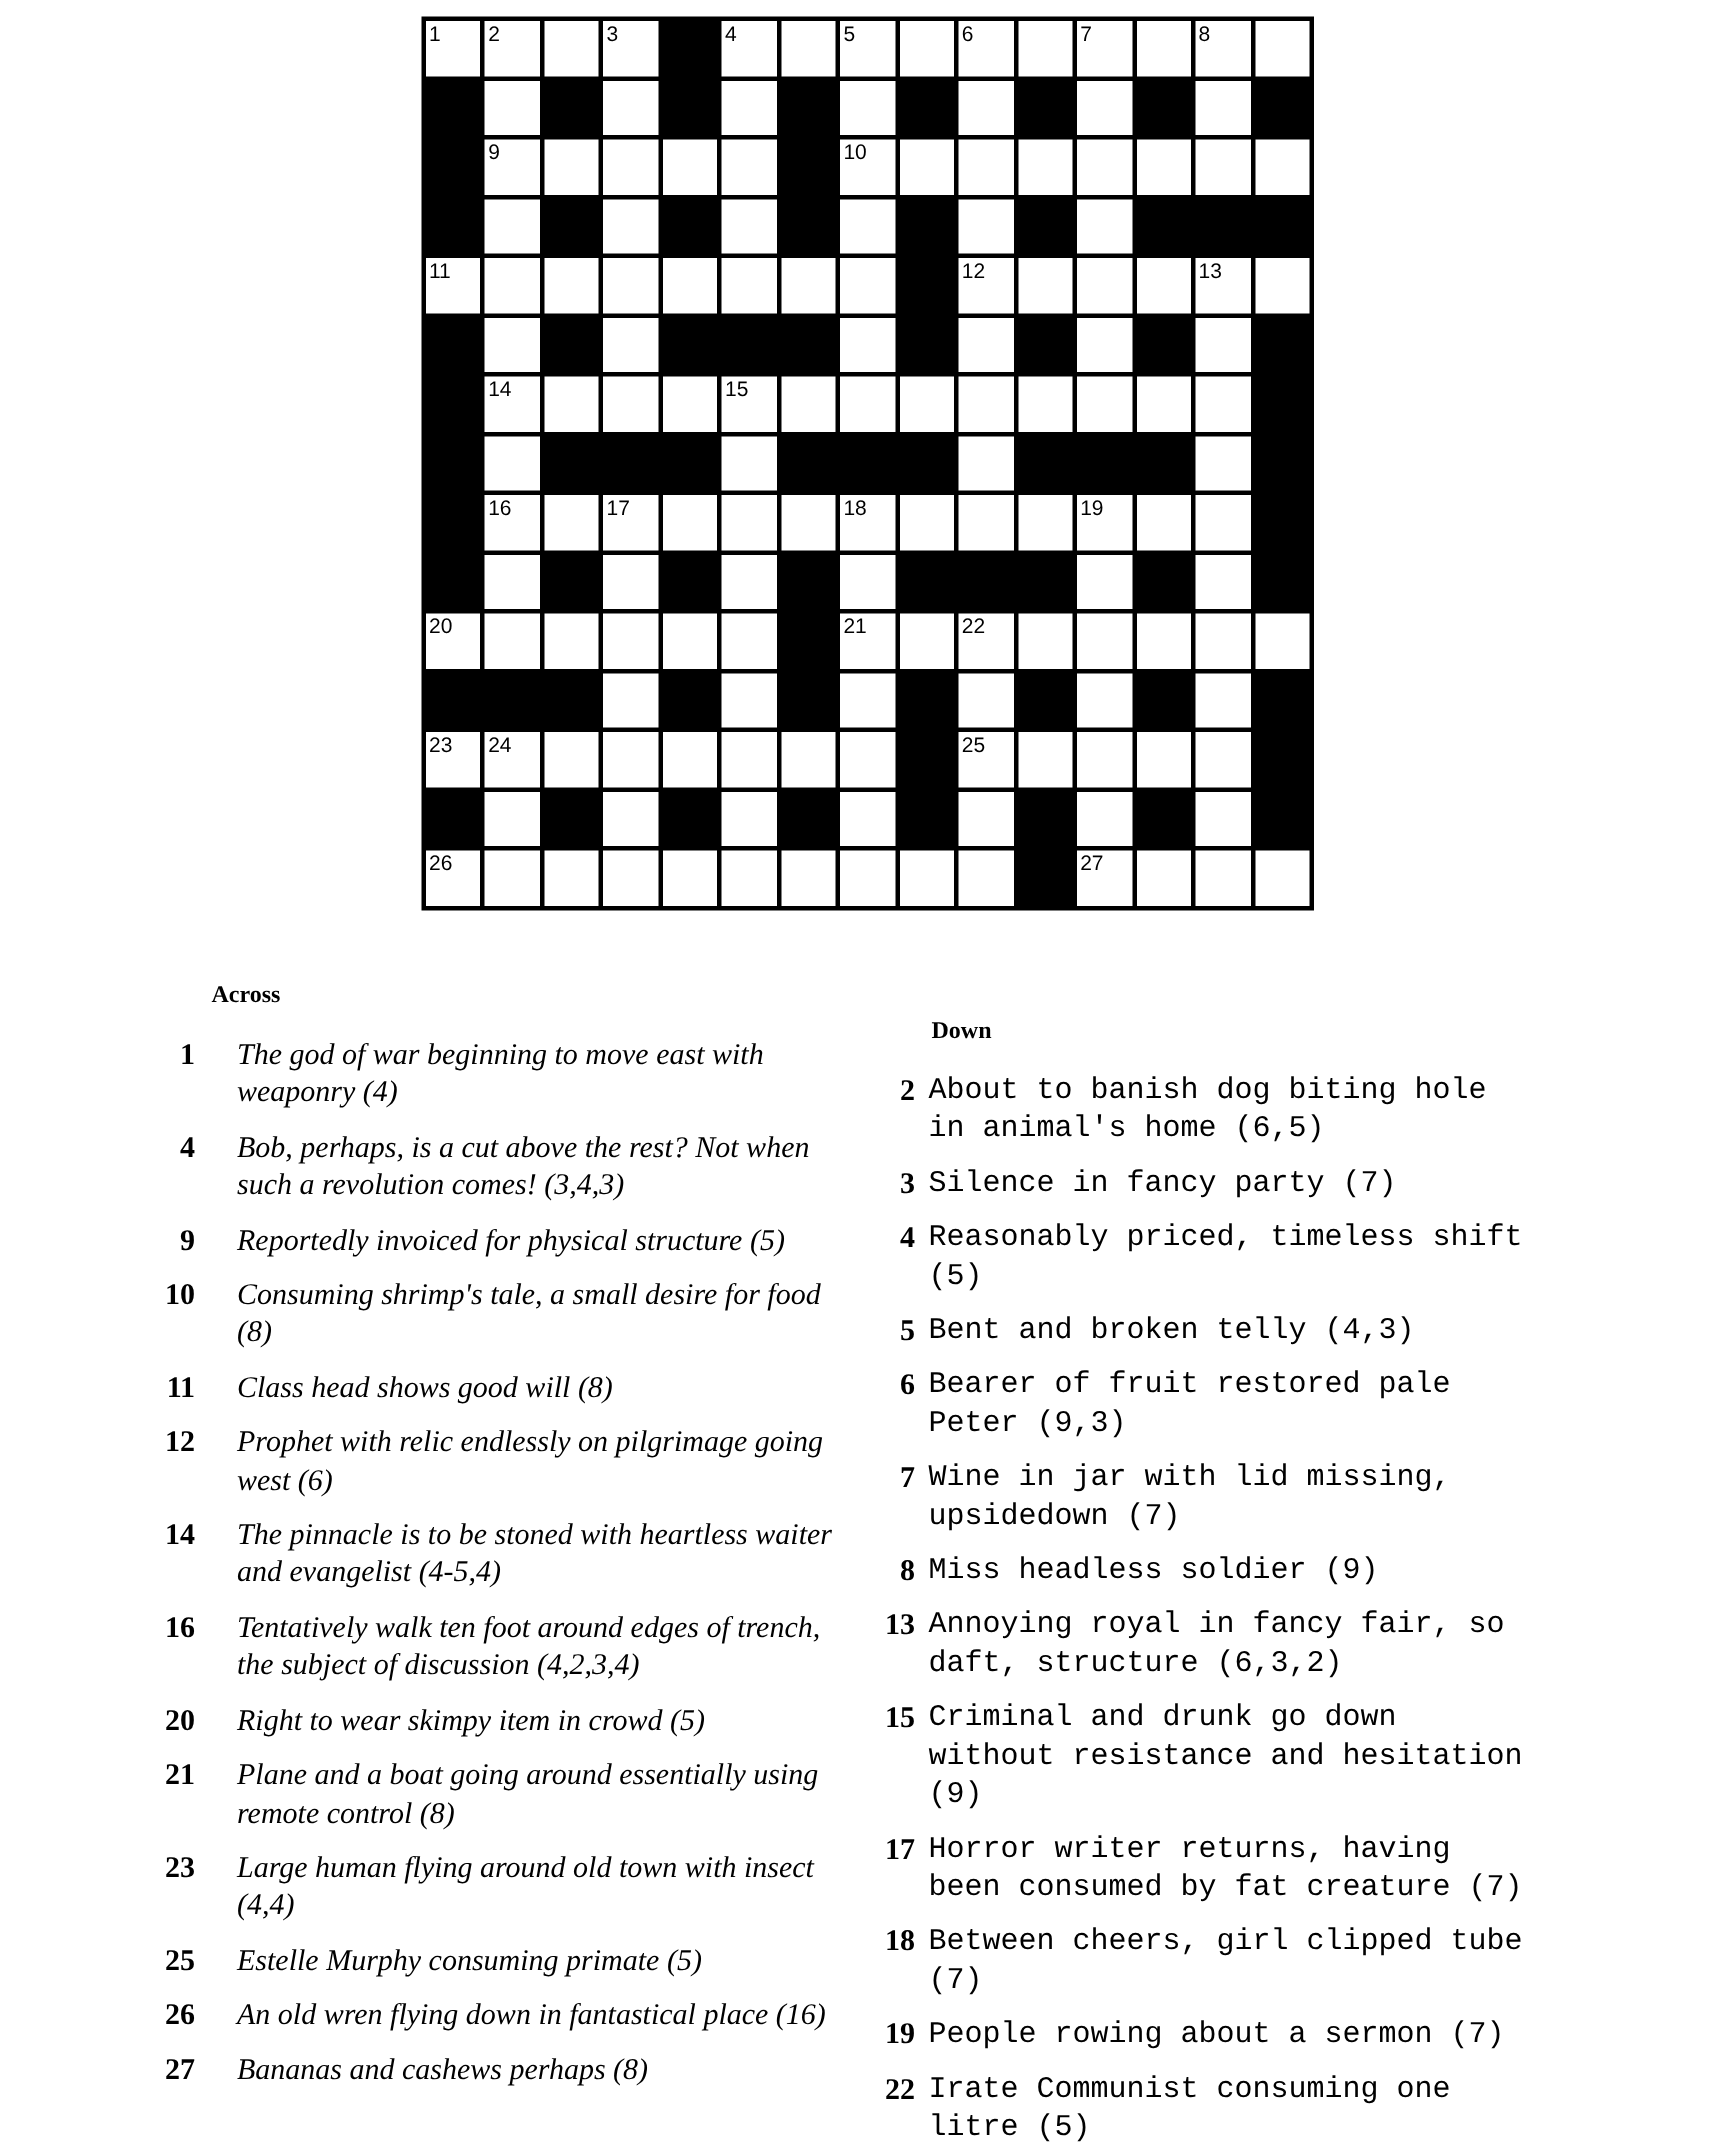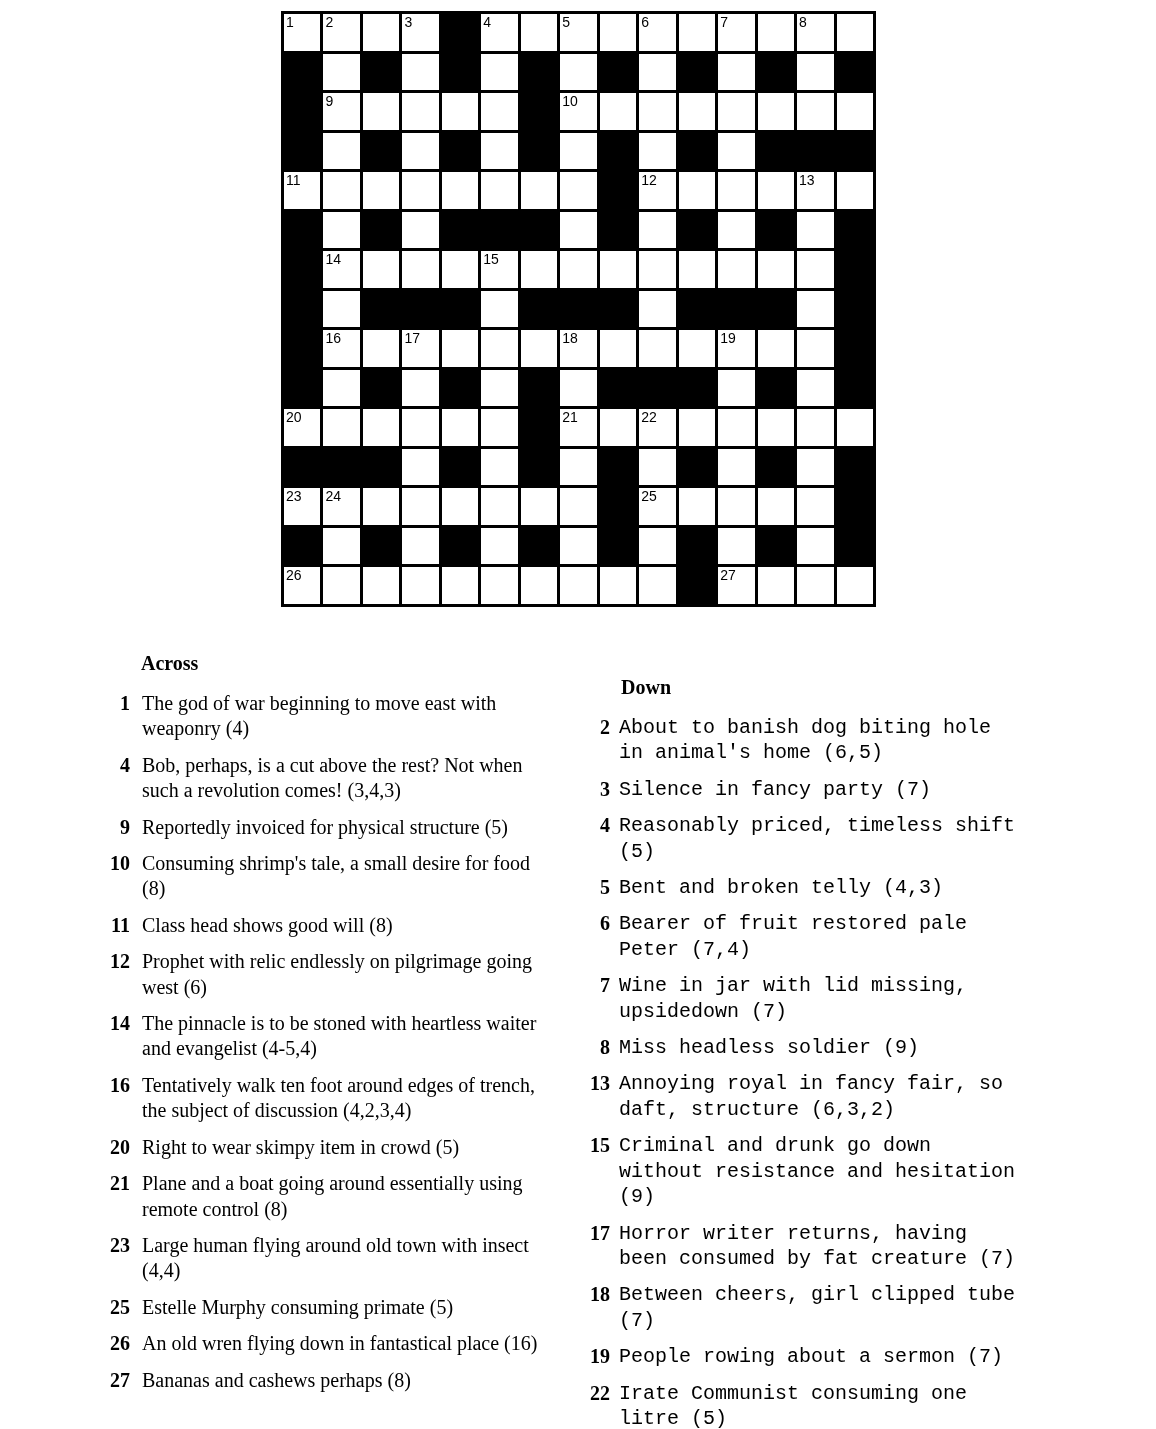--- a/index.html
+++ b/index.html
@@ -38,38 +38,38 @@
     color: #000000;
   }
 
   
   .clues { position: absolute; left: 0; top: 651px; width: 1156px; }
   .clue-col { position: absolute; top: 0; }
   .clue-col.across { left: 106px; width: 460px; }
   .clue-col.down   { left: 586px; width: 450px; margin-top: 24px; }
   .clue-header {
     font-weight: bold;
-    font-size: 20px;
+    font-size: 16px;
     line-height: 25px;
     margin-left: 35px;
     margin-bottom: 15px;
   }
   .clue {
     display: flex;
     margin-bottom: 11px;
     font-size: 20px;
     line-height: 25.4px;
   }
   .clue .num {
     font-weight: bold;
     width: 24px;
     text-align: right;
     flex: none;
   }
-  .across .clue .text { margin-left: 12px; width: 415px; }
+  .across .clue .text { margin-left: 28px; width: 415px; font-style: italic; }
   .down   .clue .text { margin-left: 9px;  width: 408px; font-family: Liberation Mono, monospace; }
 </style>
 </head>
 <body>
 
 <div>
 
   <div class="grid">
       <div class="cell">
         <span class="cellnum">1</span>
@@ -428,21 +428,21 @@
           <div class="clue">
             <span class="num">4</span>
             <span class="text">Reasonably priced, timeless shift (5)</span>
           </div>
           <div class="clue">
             <span class="num">5</span>
             <span class="text">Bent and broken telly (4,3)</span>
           </div>
           <div class="clue">
             <span class="num">6</span>
-            <span class="text">Bearer of fruit restored pale Peter (7,4)</span>
+            <span class="text">Bearer of fruit restored pale Peter (9,3)</span>
           </div>
           <div class="clue">
             <span class="num">7</span>
             <span class="text">Wine in jar with lid missing, upsidedown (7)</span>
           </div>
           <div class="clue">
             <span class="num">8</span>
             <span class="text">Miss headless soldier (9)</span>
           </div>
           <div class="clue">

